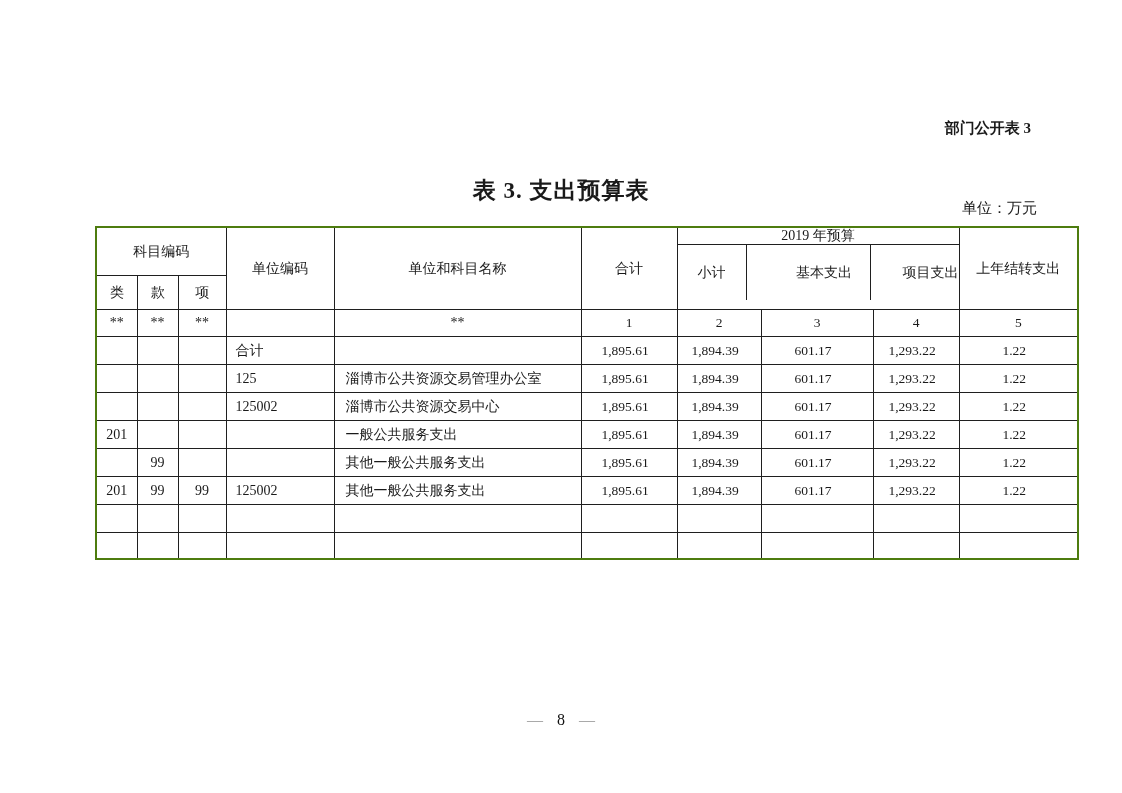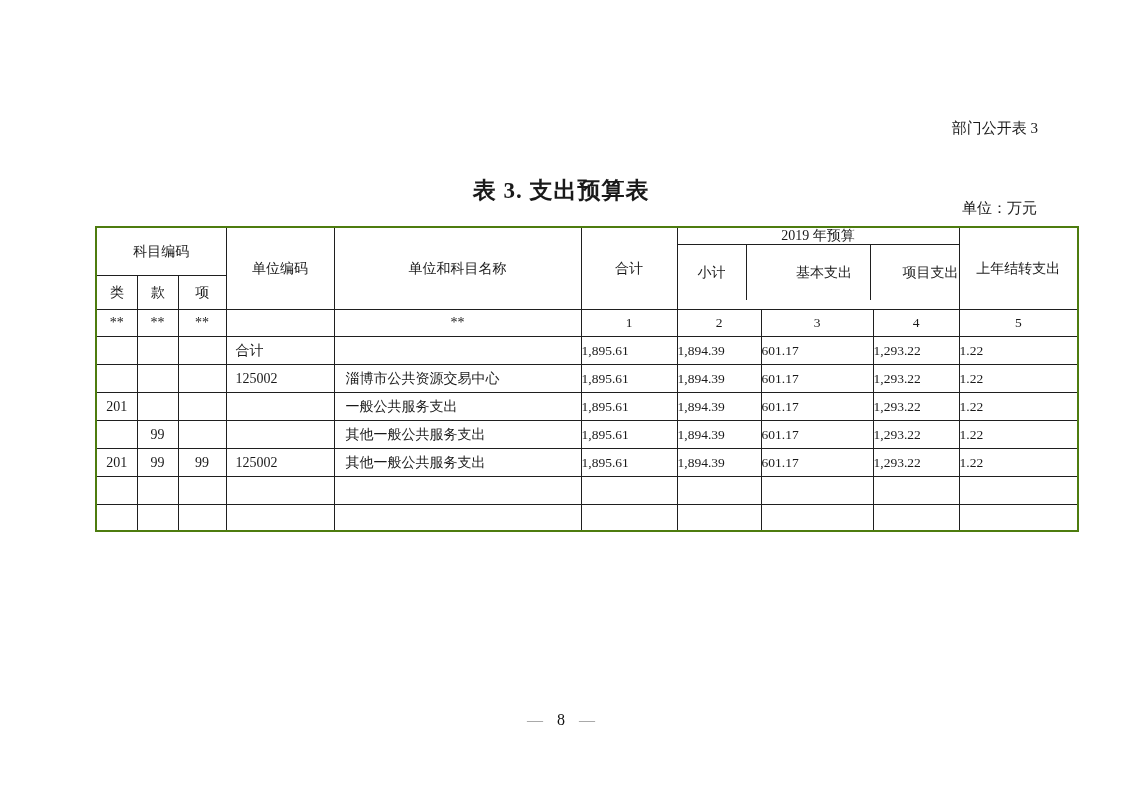--- a/index.html
+++ b/index.html
@@ -7,23 +7,23 @@
   body {
     position: relative;
     background: #ffffff;
     color: #1a1a1a;
     font-family: "Liberation Serif", "DejaVu Serif", serif;
     overflow: hidden;
   }
   .corner-label {
     position: absolute;
     top: 119px;
-    right: 84px;
+    right: 91px;
     font-size: 15px;
-    font-weight: normal;
+    font-weight: bold;
   }
   .doc-title {
     position: absolute;
     top: 163px;
     left: 0;
     width: 100%;
     text-align: center;
     font-size: 23px;
     font-weight: bold;
     letter-spacing: 1px;
@@ -70,21 +70,21 @@
     display: flex; align-items: center; justify-content: center;
     border-right: 1px solid #1f1f1f;
   }
   .group-bottom .sub:last-child { border-right: none; flex: 1; }
   tbody tr { height: 28px; }
   tbody tr.marker-row { height: 27px; }
   tbody tr:last-child { height: 26px; }
   td.c-center { text-align: center; }
   td.c-left { text-align: left; padding-left: 9px; }
   td.c-name { text-align: left; padding-left: 11px; }
-  td.c-num { text-align: left; padding-right: 8px; font-size: 13.5px; }
+  td.c-num { text-align: center; padding-right: 8px; font-size: 13.5px; }
   tr.marker-row td { text-align: center; padding: 0; }
   .page-number {
     position: absolute;
     top: 711px;
     left: 0;
     width: 100%;
     text-align: center;
     font-size: 16px;
   }
   .page-number .dash { color: #9b9b9b; }
@@ -158,20 +158,32 @@
         <td class="c-num">1,895.61</td>
         <td class="c-num">1,894.39</td>
         <td class="c-num">601.17</td>
         <td class="c-num">1,293.22</td>
         <td class="c-num">1.22</td>
       </tr>
       <tr>
         <td class="c-center"></td>
         <td class="c-center"></td>
         <td class="c-center"></td>
+        <td class="c-left">125</td>
+        <td class="c-name">淄博市公共资源交易管理办公室</td>
+        <td class="c-num">1,895.61</td>
+        <td class="c-num">1,894.39</td>
+        <td class="c-num">601.17</td>
+        <td class="c-num">1,293.22</td>
+        <td class="c-num">1.22</td>
+      </tr>
+      <tr>
+        <td class="c-center"></td>
+        <td class="c-center"></td>
+        <td class="c-center"></td>
         <td class="c-left">125002</td>
         <td class="c-name">淄博市公共资源交易中心</td>
         <td class="c-num">1,895.61</td>
         <td class="c-num">1,894.39</td>
         <td class="c-num">601.17</td>
         <td class="c-num">1,293.22</td>
         <td class="c-num">1.22</td>
       </tr>
       <tr>
         <td class="c-center">201</td>

